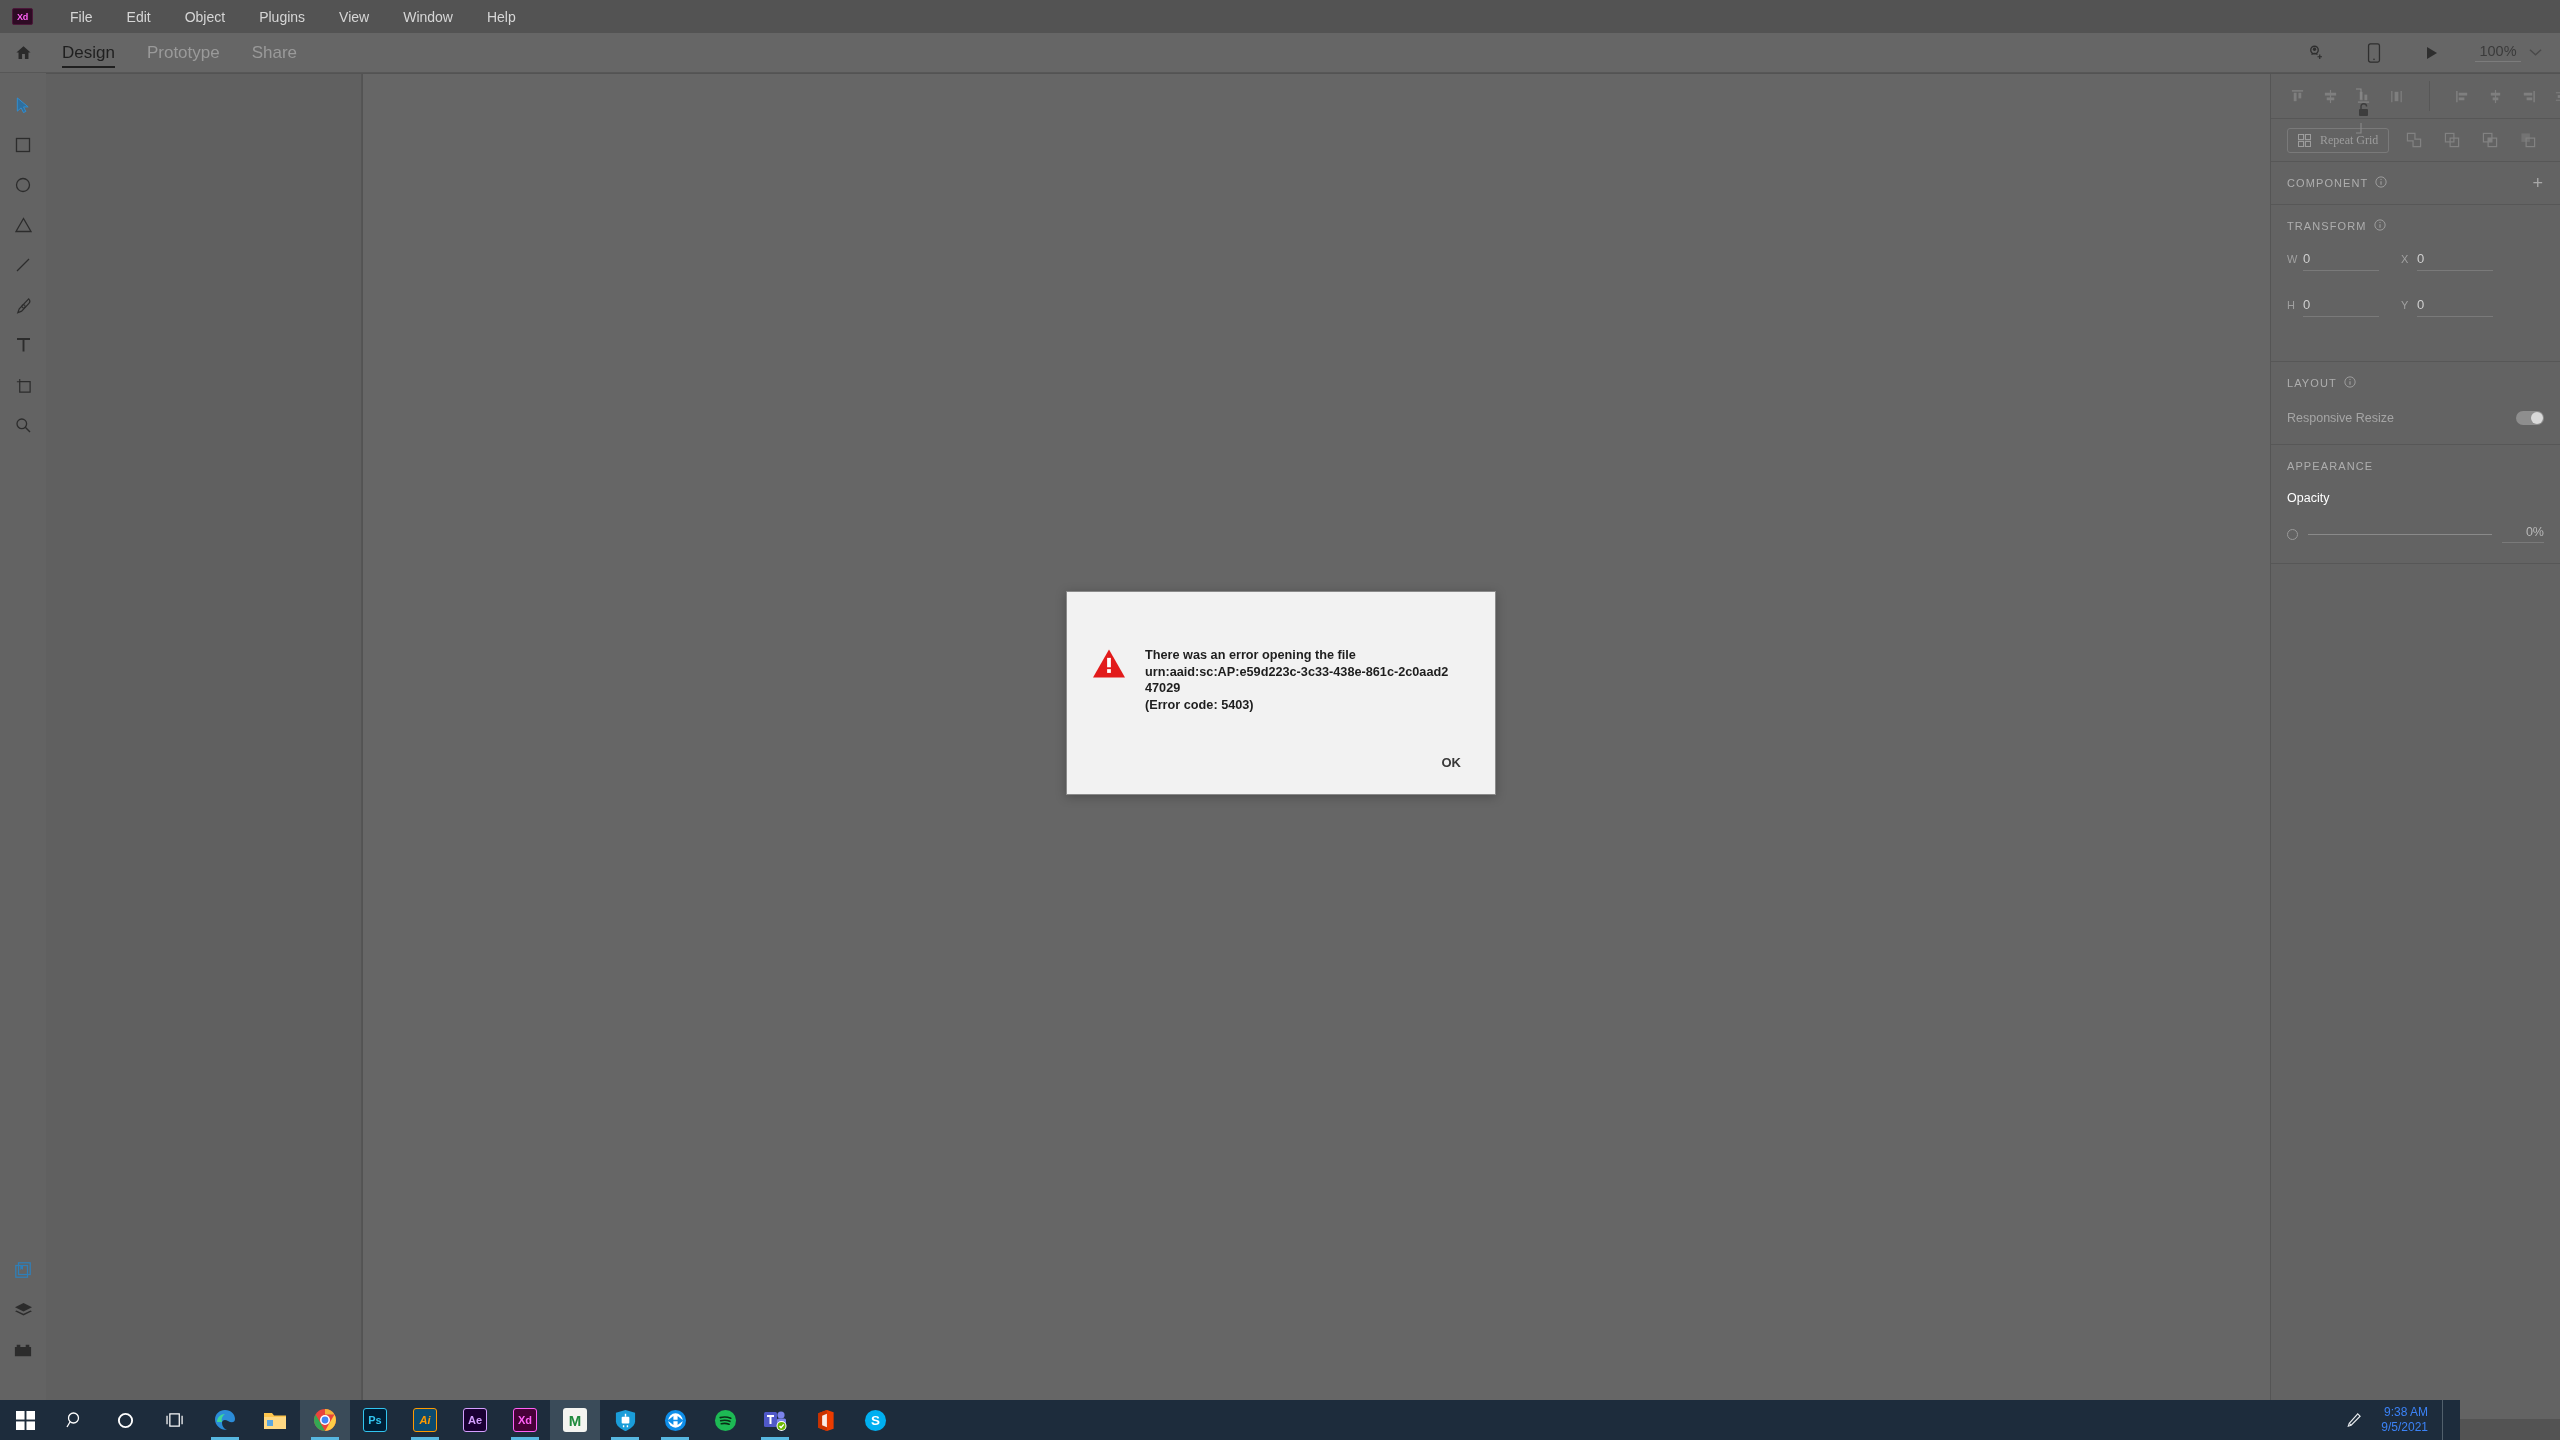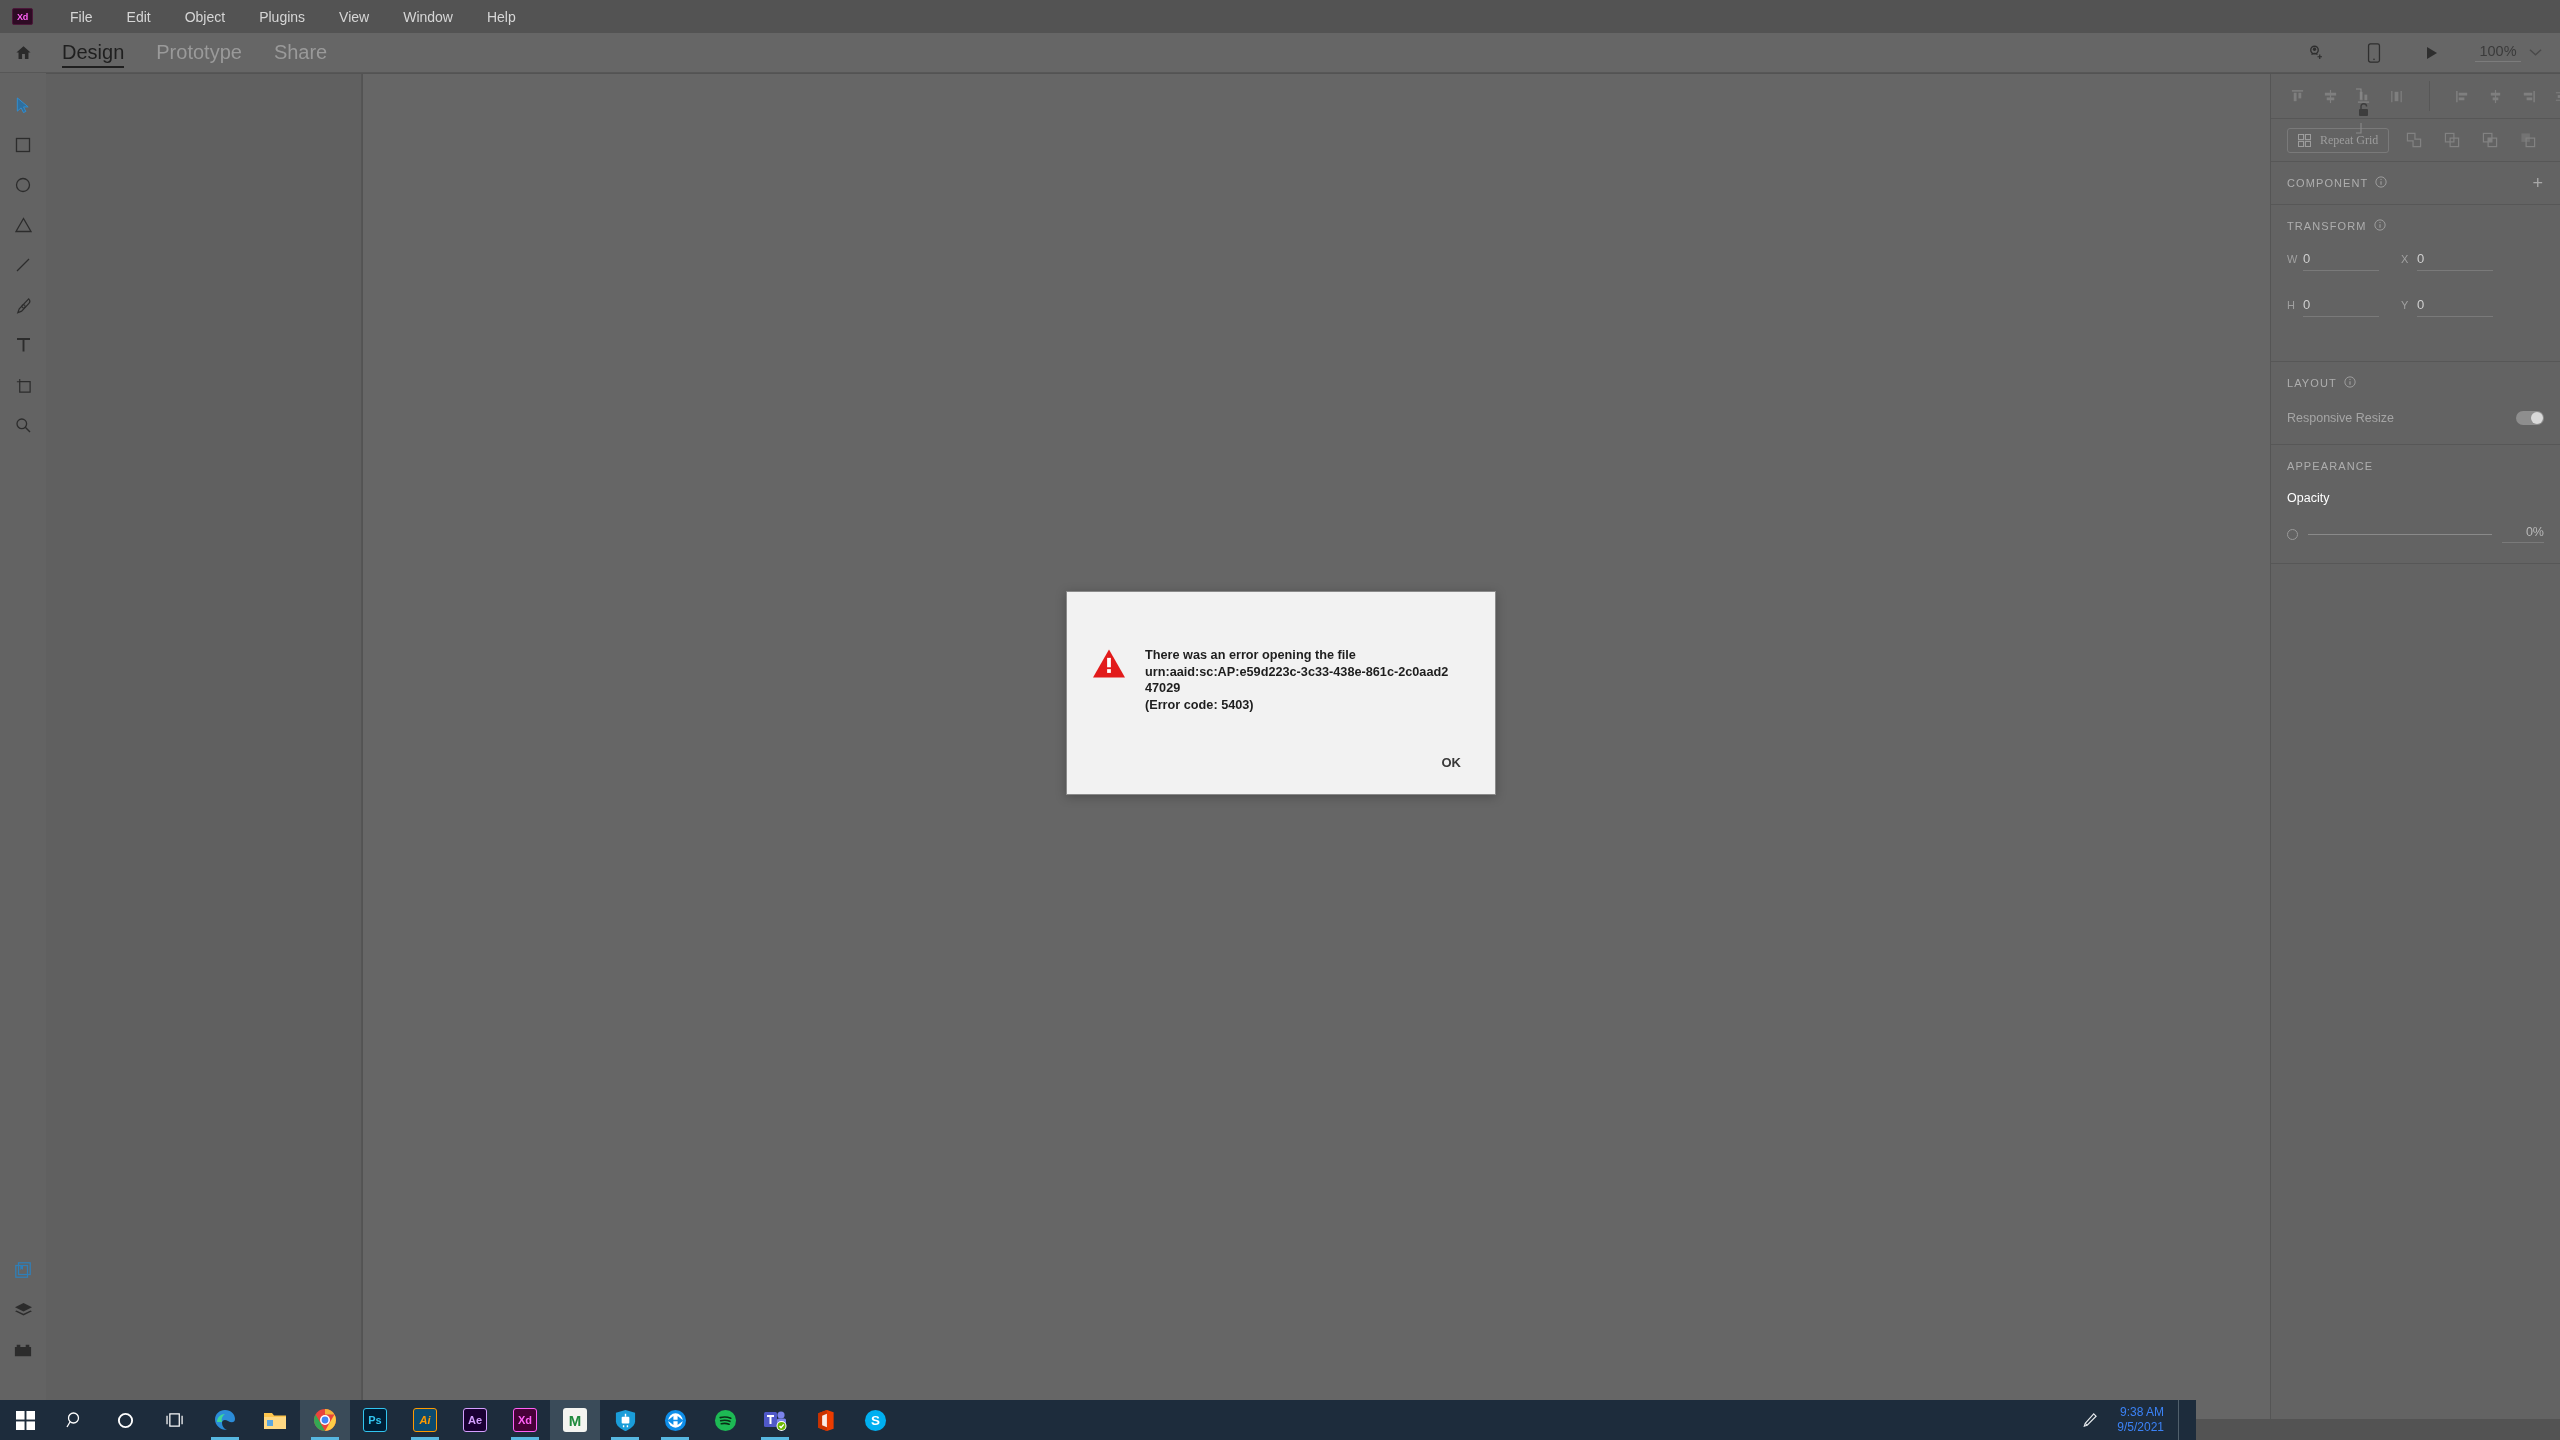--- a/index.html
+++ b/index.html
@@ -31,21 +31,21 @@
   
   .tabbar {
     position: absolute; top: 33px; left: 0; width: 2560px; height: 40px;
     background: #666666; display: flex; align-items: center;
     border-bottom: 1px solid #575757;
   }
   .home-icon {
     width: 46px; height: 40px; display: flex; align-items: center; justify-content: center;
   }
   .tab {
-    font-size: 20px; color: #9a9a9a; height: 40px; padding: 0 16px;
+    font-size: 17px; color: #9a9a9a; height: 40px; padding: 0 16px;
     display: flex; align-items: center; position: relative; cursor: default;
   }
   .tab.active { color: #1f1f1f; font-weight: 400; }
   .tab.active::after {
     content: ""; position: absolute; bottom: 5px; left: 16px; right: 16px;
     height: 2px; background: #1f1f1f;
   }
   .tabbar-right {
     margin-left: auto; display: flex; align-items: center; gap: 12px;
     padding-right: 18px; height: 40px;
@@ -175,21 +175,21 @@
   .modal-foot {
     position: absolute; right: 24px; bottom: 20px;
   }
   .ok-btn {
     font-size: 13px; font-weight: bold; color: #3a3a3a;
     padding: 4px 10px; cursor: default;
   }
 
   
   .taskbar {
-    position: absolute; bottom: 0; left: 0; width: 2196px; height: 40px;
+    position: absolute; bottom: 0; left: 0; width: 2460px; height: 40px;
     background: #1d2c3c; display: flex; align-items: center;
   }
   .tb-item {
     width: 50px; height: 40px; display: flex; align-items: center; justify-content: center;
     position: relative;
   }
   .tb-item.running::after {
     content: ""; position: absolute; bottom: 0; left: 11px; width: 28px; height: 3px;
     background: #57b7e0;
   }

